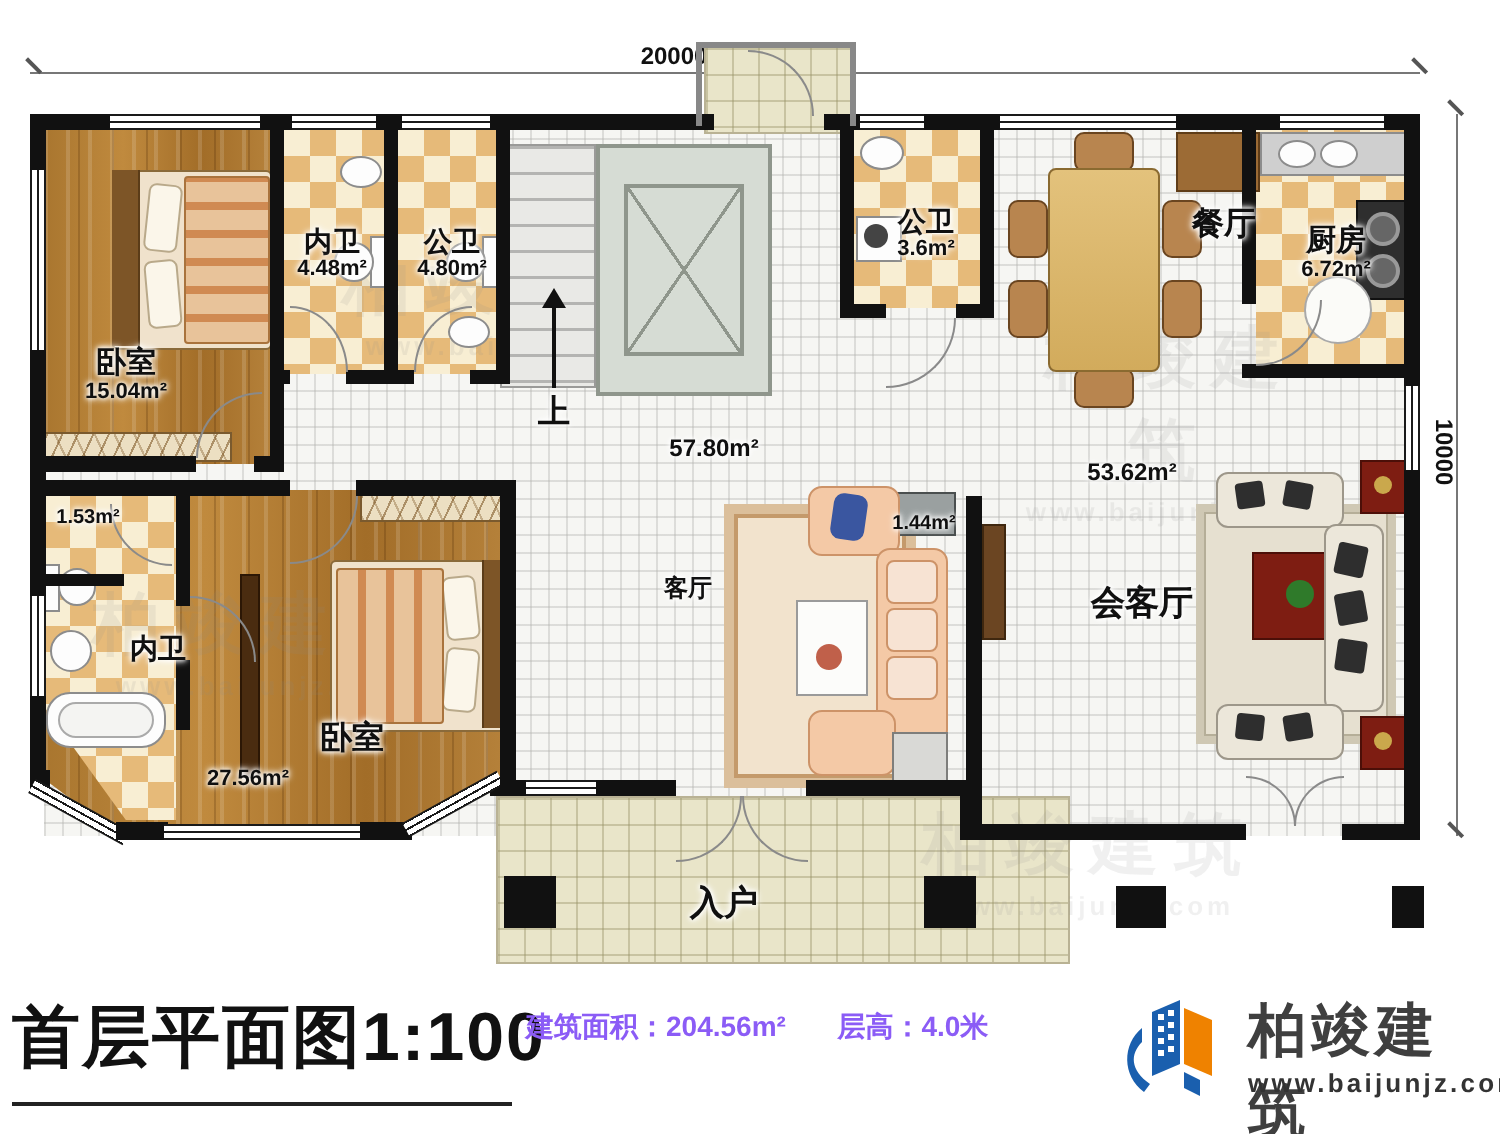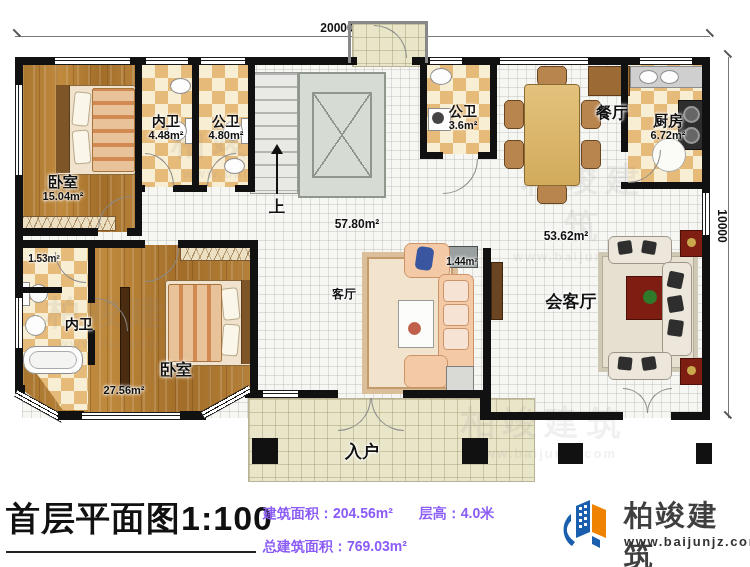--- a/index.html
+++ b/index.html
@@ -324,23 +324,20 @@
     <span>入户</span>
   </div>
 
   <div class="tb-title">首层平面图1:100</div>
   <div class="tb-underline"></div>
   <div class="tb-line" style="left:263px;top:505px;">
     <span>建筑面积：</span><span>204.56m²</span>
     <span style="display:inline-block;width:18px;"></span>
     <span>层高：</span><span>4.0米</span>
   </div>
-  <div class="tb-line" style="left:263px;top:538px;">
-    <span>总建筑面积：</span><span>769.03m²</span>
-  </div>
 
   <svg class="abs" style="left:556px;top:492px;" width="64" height="64" viewBox="0 0 64 64">
     <path d="M20 14 L34 8 L34 40 L20 46 Z" fill="#1a5fae"></path>
     <rect x="23" y="15" width="3" height="3" fill="#fff"></rect>
       <rect x="28" y="13" width="3" height="3" fill="#fff"></rect>
     <rect x="23" y="21" width="3" height="3" fill="#fff"></rect>
       <rect x="28" y="19" width="3" height="3" fill="#fff"></rect>
     <rect x="23" y="27" width="3" height="3" fill="#fff"></rect>
       <rect x="28" y="25" width="3" height="3" fill="#fff"></rect>
     <rect x="23" y="33" width="3" height="3" fill="#fff"></rect>

